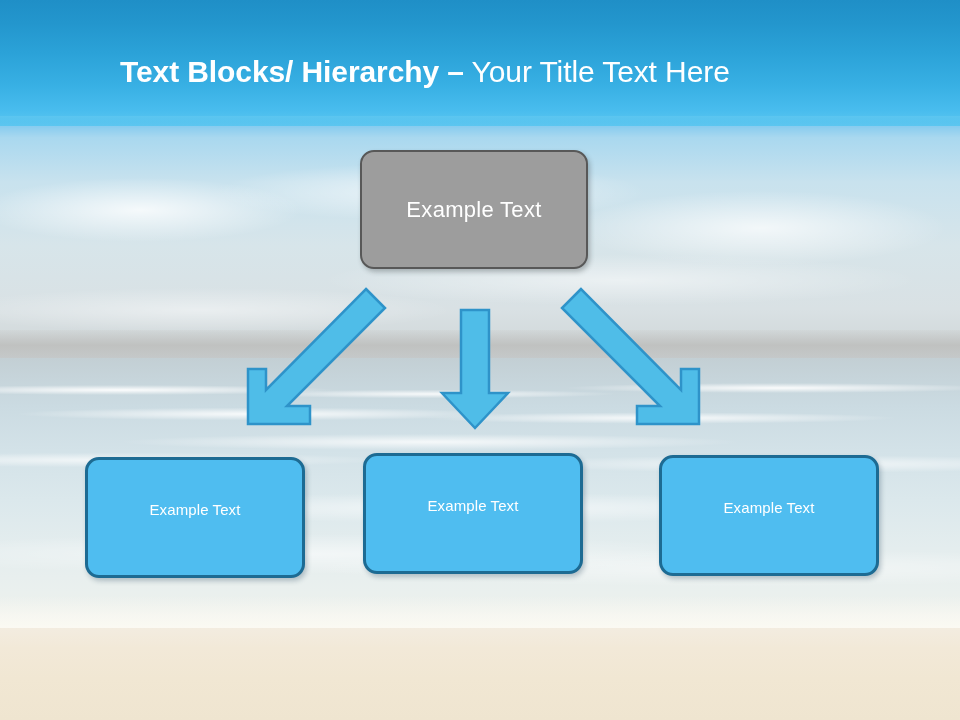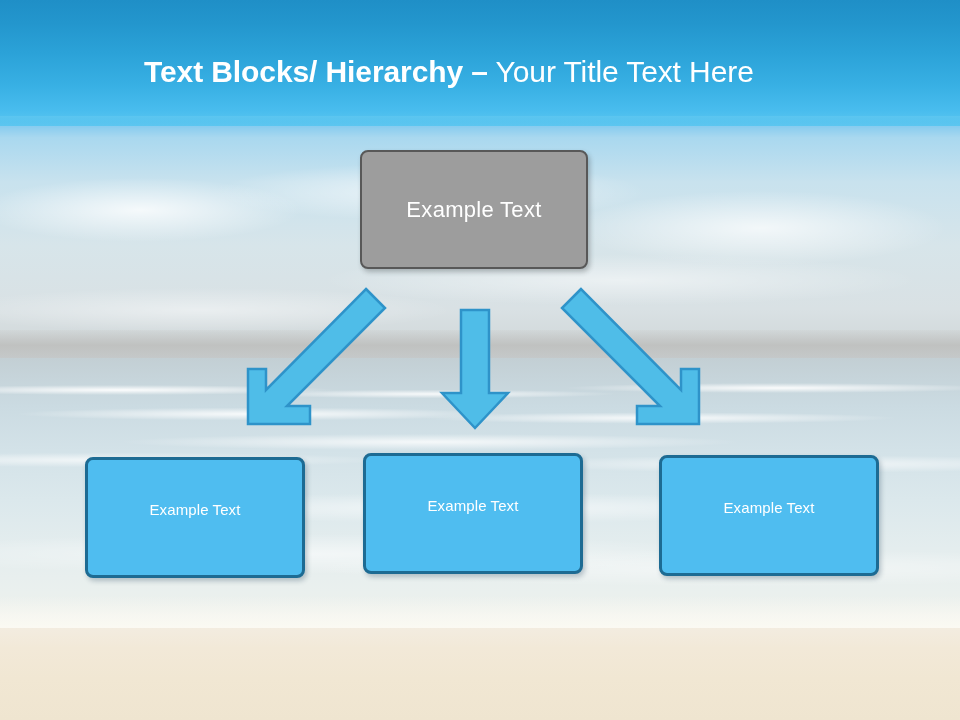--- a/index.html
+++ b/index.html
@@ -109,21 +109,21 @@
       #5cc6f0 100%);
   }
   .header-band::after {
     content:""; position:absolute; left:0; bottom:0;
     width:100%; height:10px;
     background:linear-gradient(to bottom, rgba(92,198,240,1) 0%, rgba(120,200,235,0) 100%);
   }
 
   .slide-title {
     position:absolute;
-    left:144px; top:52px;
+    left:120px; top:52px;
     width:760px;
     color:#ffffff;
     font-size:30px;
     line-height:40px;
     white-space:nowrap;
     letter-spacing:-0.1px;
   }
   .slide-title .t-strong { font-weight:bold; }
   .slide-title .t-light  { font-weight:normal; }
 
@@ -133,21 +133,21 @@
     width:960px; height:720px;
     pointer-events:none;
   }
 
   
   .node {
     position:absolute;
     display:flex;
     align-items:center;
     justify-content:center;
-    border-radius:8px;
+    border-radius:14px;
     color:#ffffff;
     text-align:center;
   }
 
   .node-root {
     left:360px; top:150px;
     width:228px; height:119px;
     background:#9d9d9d;
     border:2px solid #585858;
     box-shadow:2px 3px 5px rgba(40,45,50,.30);

